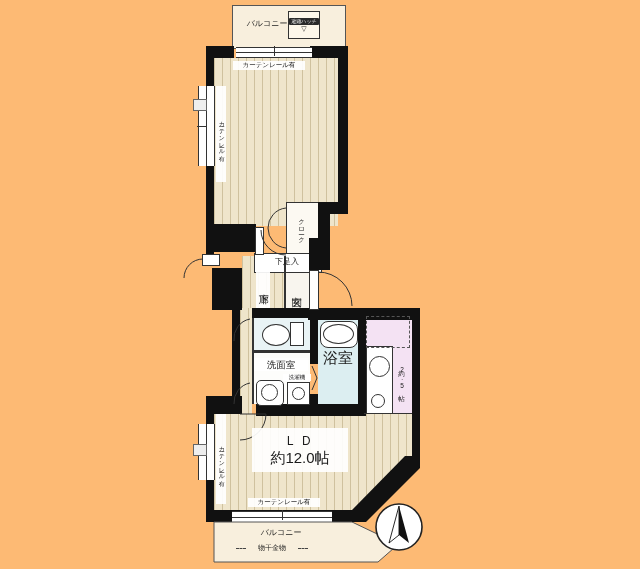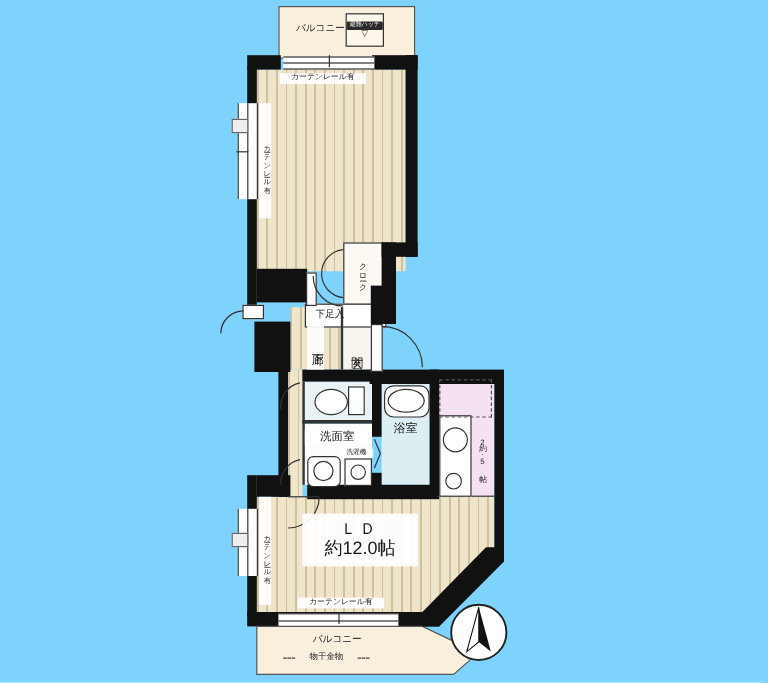--- a/index.html
+++ b/index.html
@@ -1,17 +1,17 @@
 <!DOCTYPE html>
 <html><head>
 <meta charset="utf-8">
 <style>
   html,body{margin:0;padding:0;background:#fff;}
   #canvas{
-    position:relative;width:640px;height:569px;background:#7dd3fc;overflow:hidden;
+    position:relative;width:640px;height:569px;background:#fdba74;overflow:hidden;
     font-family:"Liberation Sans","DejaVu Sans",sans-serif;color:#1a1a1a;
   }
   .abs{position:absolute;}
   .wall{position:absolute;background:#111;z-index:4;}
   .thin{position:absolute;background:#333;z-index:4;}
   .floor-stripes{
     position:absolute;z-index:1;
     background:repeating-linear-gradient(to right,#cfc19e 0 1.5px,#efe5cb 1.5px 8px);
   }
   .floor{position:absolute;z-index:1;}
@@ -144,23 +144,23 @@
 
 
   <div class="label" style="left:252px;top:428px;width:96px;height:44px;flex-direction:column;font-size:13px;letter-spacing:3px;">
     <span>ＬＤ</span>
     <span style="font-size:15px;letter-spacing:0;">約12.0帖</span>
   </div>
 
   <div class="label vert" style="left:256px;top:266px;width:14px;height:42px;font-size:10px;">廊下</div>
   <div class="label vert" style="left:289px;top:272px;width:14px;height:36px;font-size:10px;background:transparent;">玄関</div>
   <div class="label" style="left:254px;top:358px;width:54px;height:13px;font-size:9.5px;">洗面室</div>
-  <div class="label" style="left:322px;top:352px;width:32px;height:13px;font-size:10px;background:transparent;">浴室</div>
+  <div class="label" style="left:322px;top:352px;width:32px;height:13px;font-size:15px;background:transparent;">浴室</div>
   <div class="label vert" style="left:296px;top:206px;width:11px;height:42px;font-size:6.5px;background:transparent;">クローク</div>
-  <div class="label" style="left:244px;top:255px;width:62px;height:13px;font-size:8px;background:transparent;">下足入</div>
+  <div class="label" style="left:256px;top:255px;width:62px;height:13px;font-size:8px;background:transparent;">下足入</div>
   <div class="label" style="left:283px;top:374px;width:28px;height:7px;font-size:5.5px;">洗濯機</div>
   <div class="label vert" style="left:396px;top:350px;width:11px;height:56px;font-size:6.5px;background:transparent;">約2.5帖</div>
 
   <div class="label" style="left:233px;top:61px;width:72px;height:9px;font-size:6.5px;">カーテンレール有</div>
   <div class="label" style="left:248px;top:498px;width:72px;height:9px;font-size:6.5px;z-index:8;">カーテンレール有</div>
   <div class="label vert" style="left:216px;top:86px;width:10px;height:96px;font-size:6px;letter-spacing:0;">カーテンレール有</div>
   <div class="label vert" style="left:216px;top:414px;width:10px;height:90px;font-size:6px;letter-spacing:0;">カーテンレール有</div>
 
   <div class="label noband" style="left:252px;top:527px;width:58px;height:11px;font-size:8px;z-index:8;">バルコニー</div>
   <div class="label noband" style="left:250px;top:543px;width:44px;height:10px;font-size:7px;z-index:8;">物干金物</div>

